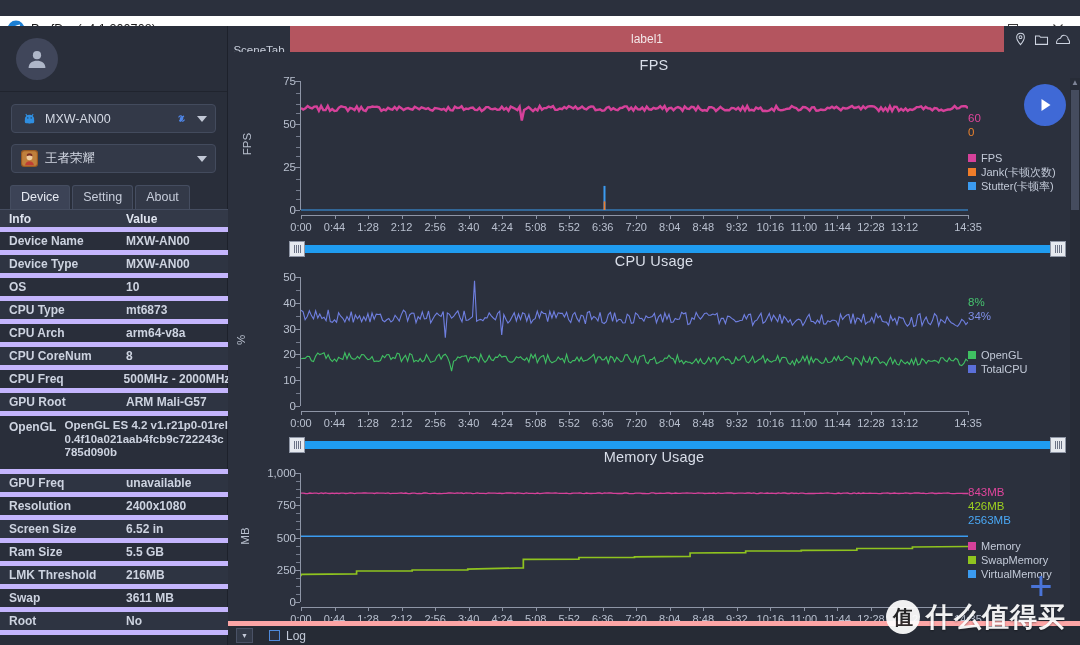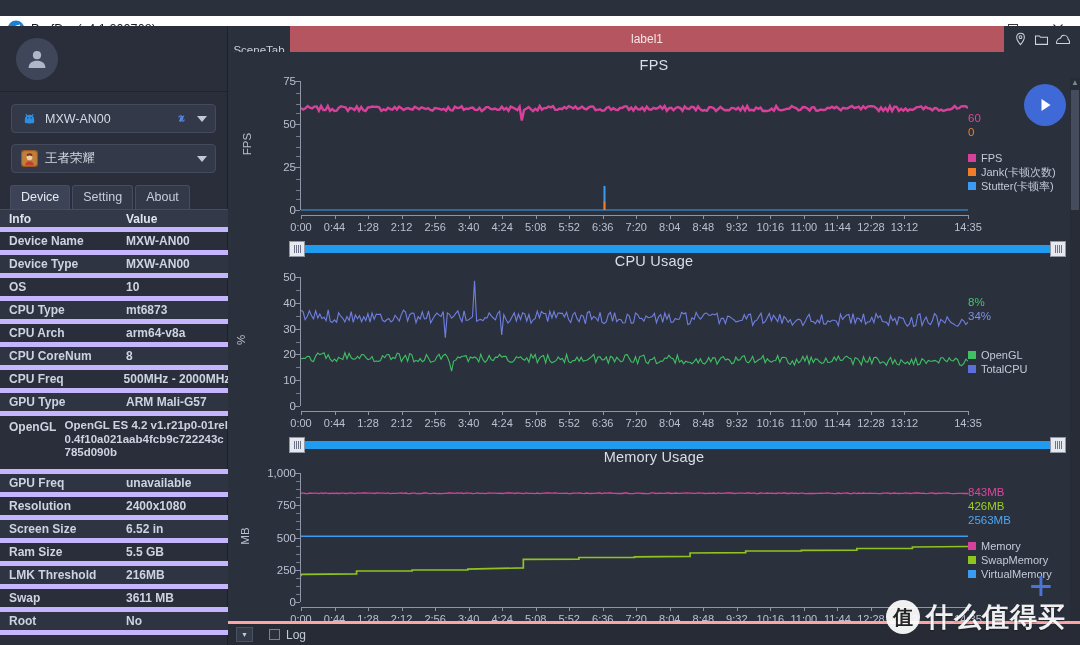--- a/index.html
+++ b/index.html
@@ -130,21 +130,21 @@
     color: #4a74d8; font-size: 40px; line-height: 38px; text-align:center; font-weight: 300;
   }
 
   .vscroll { position: absolute; right: 0; top: 26px; width: 10px; height: 593px; background: #272c37; }
   .vscroll .thumb { position: absolute; left: 1px; top: 2px; width: 8px; height: 120px; background: #454c5e; }
   .vs-arrow { position:absolute; left:0; width:10px; height:10px; color:#7e8597; font-size:8px; text-align:center; line-height:10px;}
 
   
   .bottombar {
     position: absolute; left: 228px; bottom: 0; width: 852px; height: 24px;
-    background: #262b35; border-top: 3px solid #fca5a5; display: flex; align-items: center;
+    background: #262b35; border-top: 5px solid #fca5a5; display: flex; align-items: center;
   }
   .bb-btn {
     width: 17px; height: 15px; margin-left: 8px; background: #333a48; border: 1px solid #4a5266;
     display:flex; align-items:center; justify-content:center;
   }
   .bb-check { display: flex; align-items: center; margin-left: 16px; color: #c3cad8; font-size: 12px; }
   .chk { width: 11px; height: 11px; border: 1px solid #4f8ada; margin-right: 6px; background: #2b303d; }
 
   
   .watermark { position: absolute; right: 14px; bottom: 10px; display: flex; align-items: center; opacity: .93; }
@@ -263,21 +263,21 @@
         </div>
       <div class="row alt">
           <div class="cell-k">CPU CoreNum</div>
           <div class="cell-v">8</div>
         </div>
       <div class="row">
           <div class="cell-k">CPU Freq</div>
           <div class="cell-v">500MHz - 2000MHz</div>
         </div>
       <div class="row alt">
-          <div class="cell-k">GPU Type</div>
+          <div class="cell-k">GPU Root</div>
           <div class="cell-v">ARM Mali-G57</div>
         </div>
       <div class="row tall">
           <div class="cell-k">OpenGL</div>
           <div class="cell-v">OpenGL ES 4.2 v1.r21p0-01rel0.4f10a021aab4fcb9c722243c785d090b</div>
         </div>
       <div class="row alt">
           <div class="cell-k">GPU Freq</div>
           <div class="cell-v">unavailable</div>
         </div>

